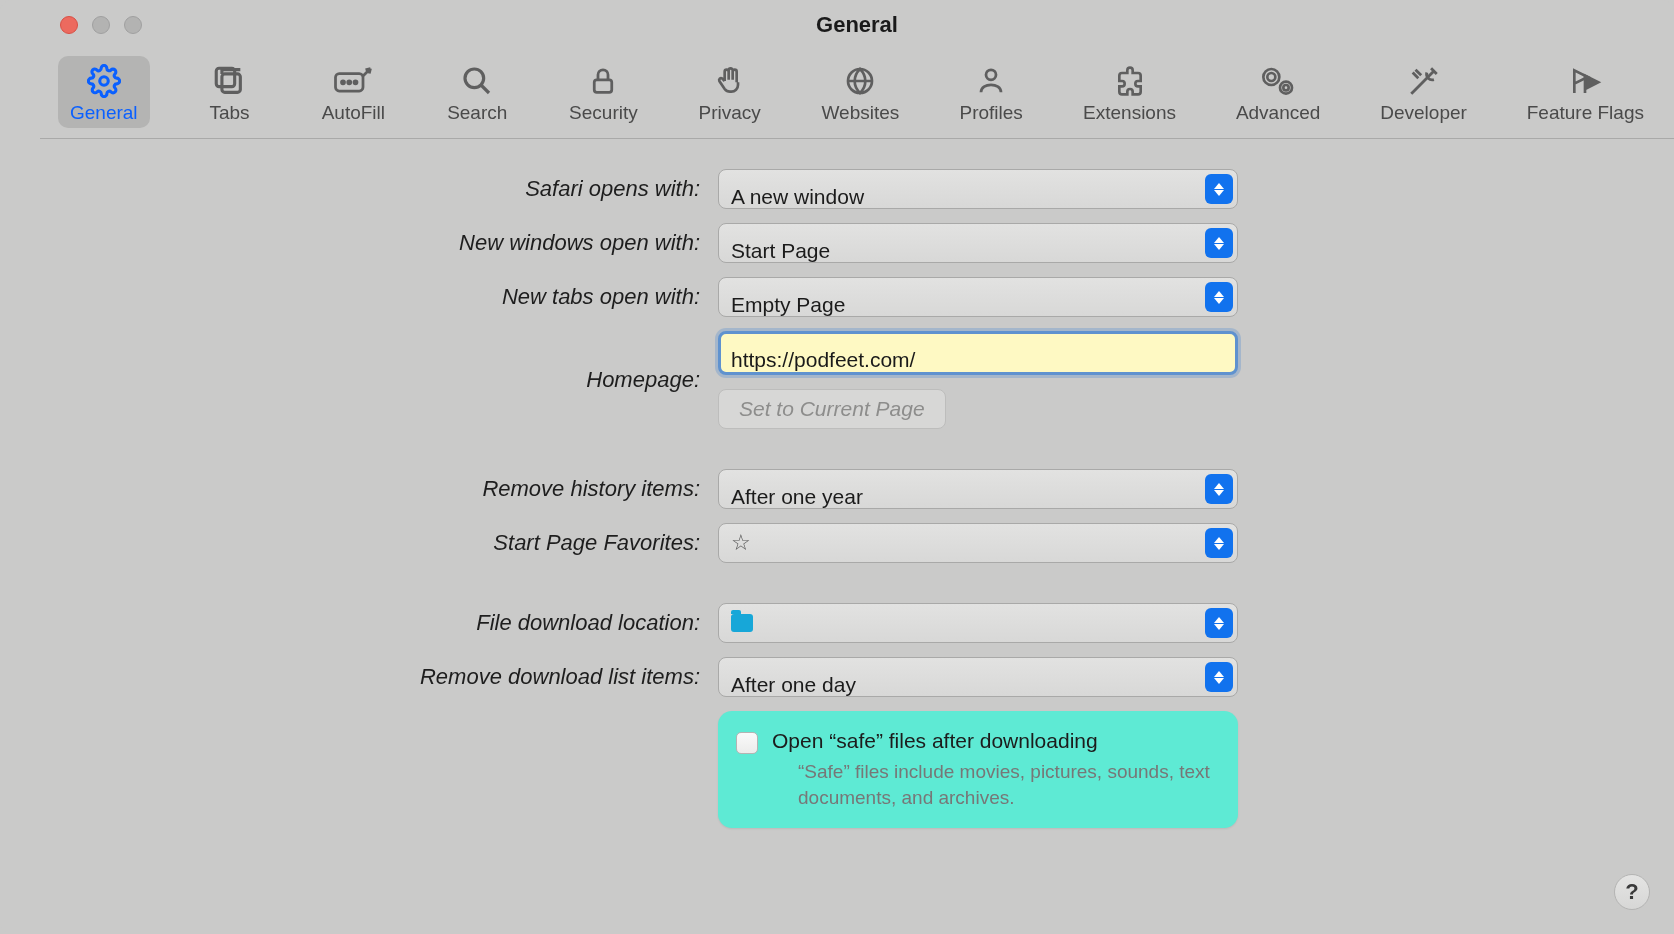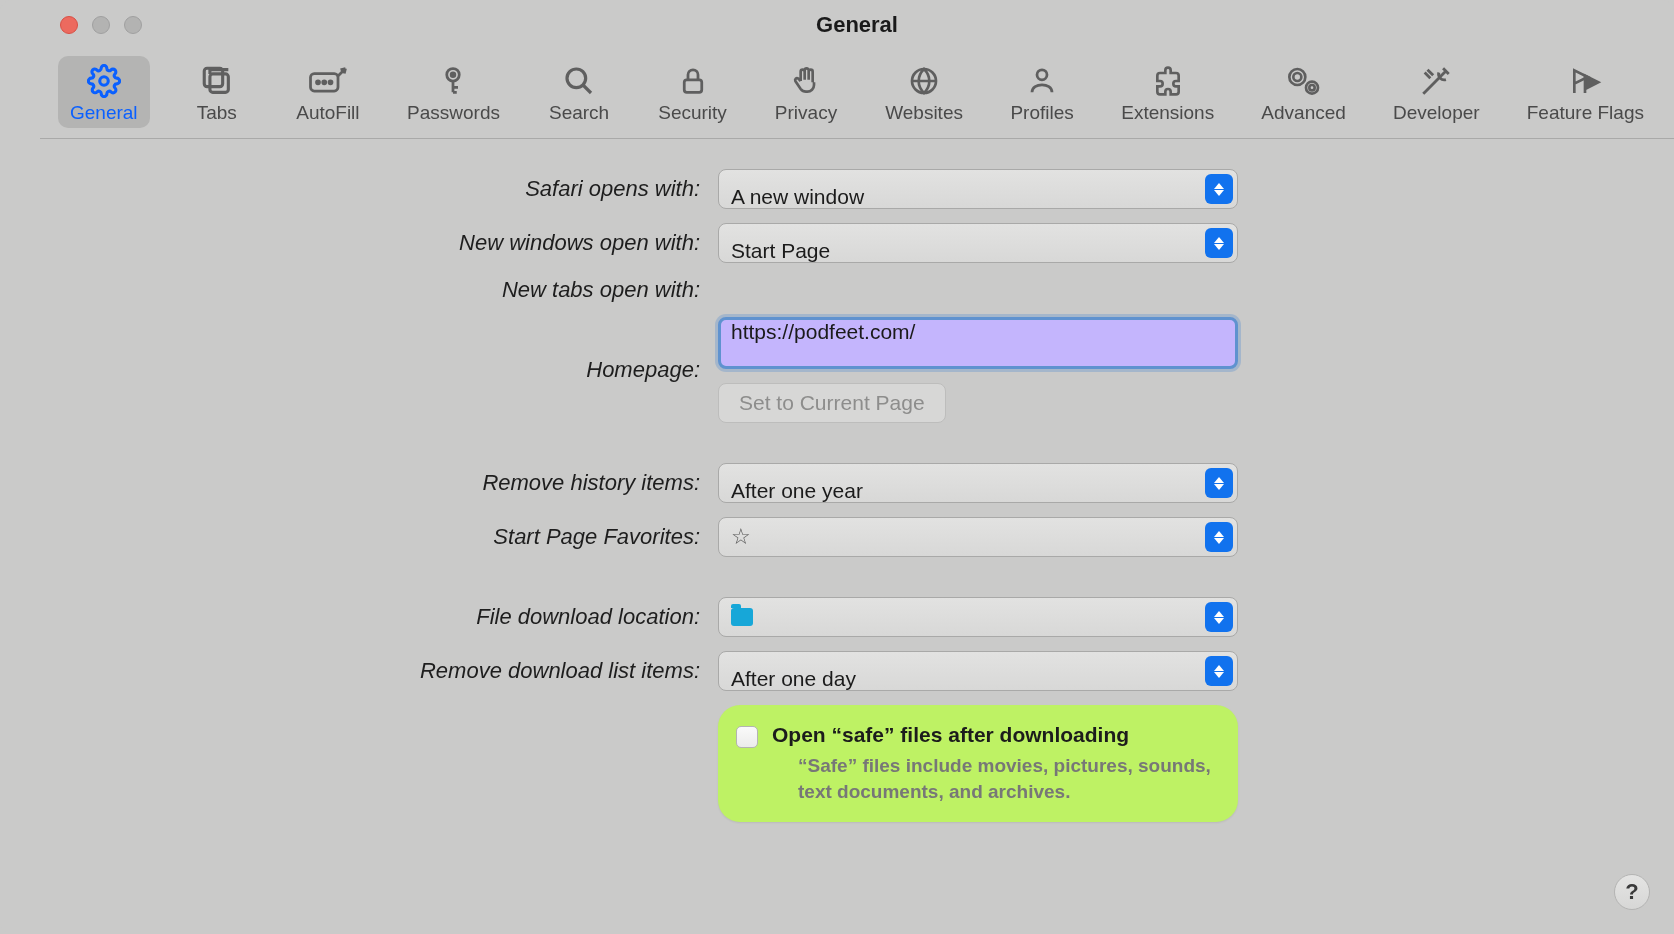--- a/index.html
+++ b/index.html
@@ -142,53 +142,52 @@
     position:relative;
   }
   .popup .folder::before{
     content:"";
     position:absolute; top:-4px; left:0;
     width:10px; height:4px;
     background:#17a7d8; border-radius:2px 2px 0 0;
   }
 
   .text-input {
-    height: 52px;
+    height: 44px;
     border: 3px solid #5f92cf;
     box-shadow: 0 0 0 3px rgba(95,146,207,0.35);
     border-radius: 8px;
-    background:#c4b5fd;
+    background:#fef9c3;
     padding: 0 10px;
     font-size: 21px;
-    display:flex; align-items:flex-start;
+    display:flex; align-items:flex-end;
     color:#1a1a1a;
   }
   .btn {
     margin-top: 14px;
     align-self: flex-start;
     height: 40px;
     padding: 0 20px;
     border-radius: 8px;
     background: #d7d7d6;
     border:1px solid #bdbdbc;
     color:#8d8d8c;
     font-size: 21px;
-    display:inline-flex; align-items:center;
+    display:inline-flex; align-items:center;font-style:italic;
   }
   .gap { height: 26px; }
 
   .callout {
     width: 520px;
-    background: #bef264;
-    border-radius: 22px;
+    background: #5eead4;
+    border-radius: 14px;
     padding: 18px 20px 18px 18px;
     display:flex;
     gap: 14px;
     box-shadow: 0 1px 2px rgba(0,0,0,0.08);
-    font-weight: bold;
   }
   .checkbox {
     width: 22px; height: 22px;
     border: 1px solid #b4b4b3;
     border-radius: 5px;
     background: linear-gradient(#fafafa,#ececeb);
     flex-shrink:0;
     margin-top: 3px;
   }
   .callout-text .main {
@@ -254,30 +253,20 @@
             <circle cx="8" cy="13" r="1.2" fill="currentColor"></circle>
             <circle cx="13" cy="13" r="1.2" fill="currentColor"></circle>
             <circle cx="18" cy="13" r="1.2" fill="currentColor"></circle>
             <path d="M24 8l6-6M30 2l-1 4M30 2l-4 1"></path>
           </svg>
       </span>
       <span class="tlabel">AutoFill</span>
     </div>
     <div class="toolbar-item">
       <span class="icon">
-        <svg viewBox="0 0 24 24" width="30" height="34" fill="none" stroke="currentColor" stroke-width="2.2">
-            <circle cx="12" cy="7" r="5"></circle>
-            <circle cx="12" cy="7" r="1.5" fill="currentColor"></circle>
-            <path d="M12 12v9M12 17h4M12 21h3"></path>
-          </svg>
-      </span>
-      <span class="tlabel">Passwords</span>
-    </div>
-    <div class="toolbar-item">
-      <span class="icon">
         <svg viewBox="0 0 24 24" width="32" height="32" fill="none" stroke="currentColor" stroke-width="2.4">
             <circle cx="10" cy="10" r="7"></circle>
             <path d="M15 15l6 6"></path>
           </svg>
       </span>
       <span class="tlabel">Search</span>
     </div>
     <div class="toolbar-item">
       <span class="icon">
         <svg viewBox="0 0 24 24" width="30" height="34" fill="none" stroke="currentColor" stroke-width="2.2">
@@ -375,20 +364,29 @@
           <span class="stepper-icon">
               <span class="chev up"></span>
               <span class="chev down"></span>
             </span>
         </div>
       </div>
     </div>
 
     <div class="form-row">
       <div class="form-label">New tabs open with:</div>
+      <div class="control-col">
+        <div class="popup">
+          <span class="popup-text">Empty Page</span>
+          <span class="stepper-icon">
+              <span class="chev up"></span>
+              <span class="chev down"></span>
+            </span>
+        </div>
+      </div>
     </div>
 
     <div class="form-row">
       <div class="form-label">Homepage:</div>
       <div class="control-col">
         <div class="text-input">
           <span>https://podfeet.com/</span>
         </div>
         <div class="btn">Set to Current Page</div>
       </div>

